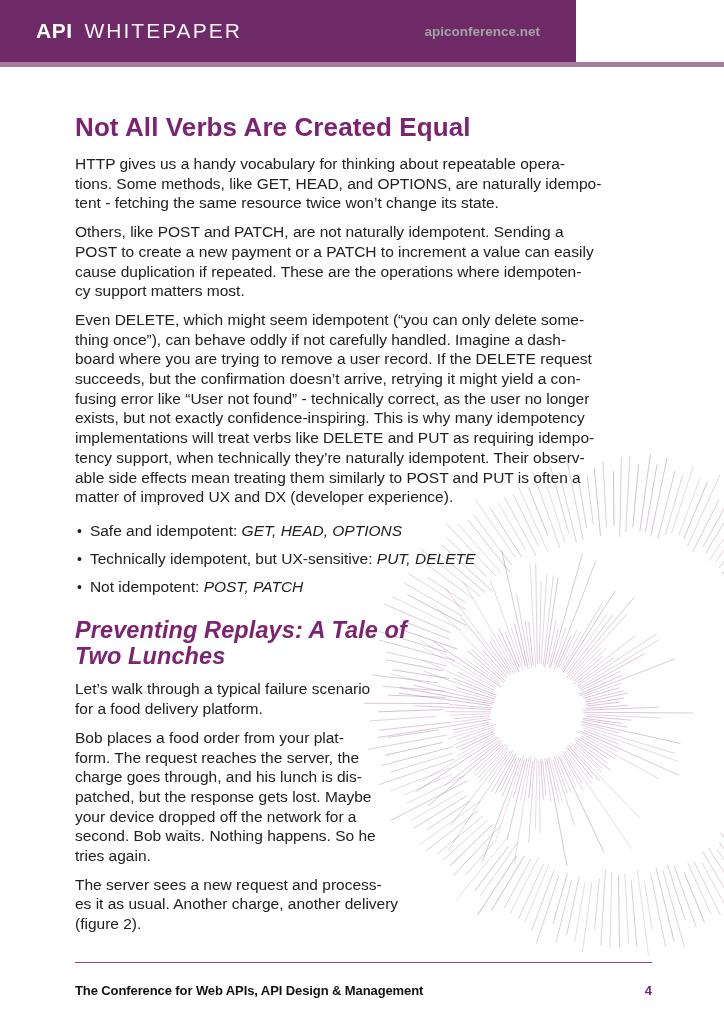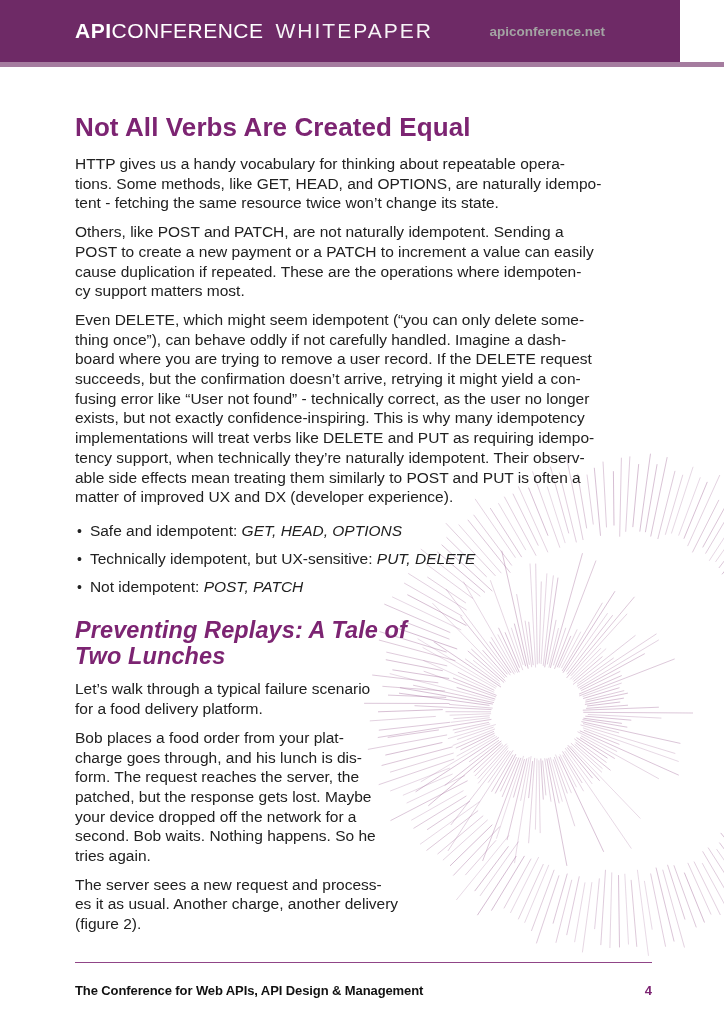--- a/index.html
+++ b/index.html
@@ -11,24 +11,24 @@
   }
   *{margin:0;padding:0;box-sizing:border-box;}
   html,body{background:#fff;}
   body{font-family:"Liberation Sans",sans-serif;}
   .page{
     position:relative;width:724px;height:1024px;margin:0 auto;
     background:#fff;overflow:hidden;
   }
   
   .header{
-    position:absolute;left:0;top:0;width:680px;height:62px;
+    position:absolute;left:0;top:0;width:576px;height:62px;
     background:var(--header-bg);
     display:flex;align-items:center;justify-content:space-between;
-    padding:0 75px;color:#fff;
+    padding:0 36px;color:#fff;
   }
   .header-strip{
     position:absolute;left:0;top:62px;width:724px;height:5px;
     background:var(--header-strip);
   }
   .logo{display:flex;align-items:baseline;white-space:nowrap;}
   .logo .brand-bold{font-size:21px;font-weight:800;letter-spacing:.5px;}
   .logo .brand-rest{font-size:21px;font-weight:400;letter-spacing:.5px;}
   .logo .doc-type{font-size:21px;font-weight:300;letter-spacing:2px;margin-left:12px;opacity:.95;}
   .site{font-size:13.5px;font-weight:700;color:#a3a3a3;text-decoration:none;}
@@ -394,21 +394,20 @@
         <line x1="786.2" y1="679.7" x2="846.6" y2="671.0" stroke="#A874A0" stroke-width="1" stroke-opacity="0.4205765634125921"></line>
         <line x1="792.1" y1="684.8" x2="853.8" y2="678.1" stroke="#A874A0" stroke-width="1" stroke-opacity="0.33666740393110894"></line>
         <line x1="797.2" y1="690.6" x2="859.9" y2="686.0" stroke="#A874A0" stroke-width="1" stroke-opacity="0.2972700362267299"></line>
         <line x1="792.3" y1="697.8" x2="867.8" y2="695.2" stroke="#A874A0" stroke-width="1" stroke-opacity="0.454947844657557"></line>
       </svg>
   </div>
 
   <div class="header">
     <div class="logo">
       <span class="brand-bold">API</span>
-      <span class="brand-rest">CONFERENCE</span>
       <span class="doc-type">WHITEPAPER</span>
     </div>
     <span class="site">apiconference.net</span>
   </div>
   <div class="header-strip"></div>
 
   <div class="main">
 
     <h1 class="sec-title">Not All Verbs Are Created Equal</h1>
 
@@ -455,22 +454,22 @@
         <div class="ln">Preventing Replays: A Tale of</div>
         <div class="ln">Two Lunches</div>
       </h2>
 
     <div class="para">
         <div class="ln">Let’s walk through a typical failure scenario</div>
         <div class="ln">for a food delivery platform.</div>
       </div>
     <div class="para">
         <div class="ln">Bob places a food order from your plat-</div>
+        <div class="ln">form. The request reaches the server, the</div>
         <div class="ln">charge goes through, and his lunch is dis-</div>
-        <div class="ln">form. The request reaches the server, the</div>
         <div class="ln">patched, but the response gets lost. Maybe</div>
         <div class="ln">your device dropped off the network for a</div>
         <div class="ln">second. Bob waits. Nothing happens. So he</div>
         <div class="ln">tries again.</div>
       </div>
     <div class="para">
         <div class="ln">The server sees a new request and process-</div>
         <div class="ln">es it as usual. Another charge, another delivery</div>
         <div class="ln">(figure 2).</div>
       </div>

